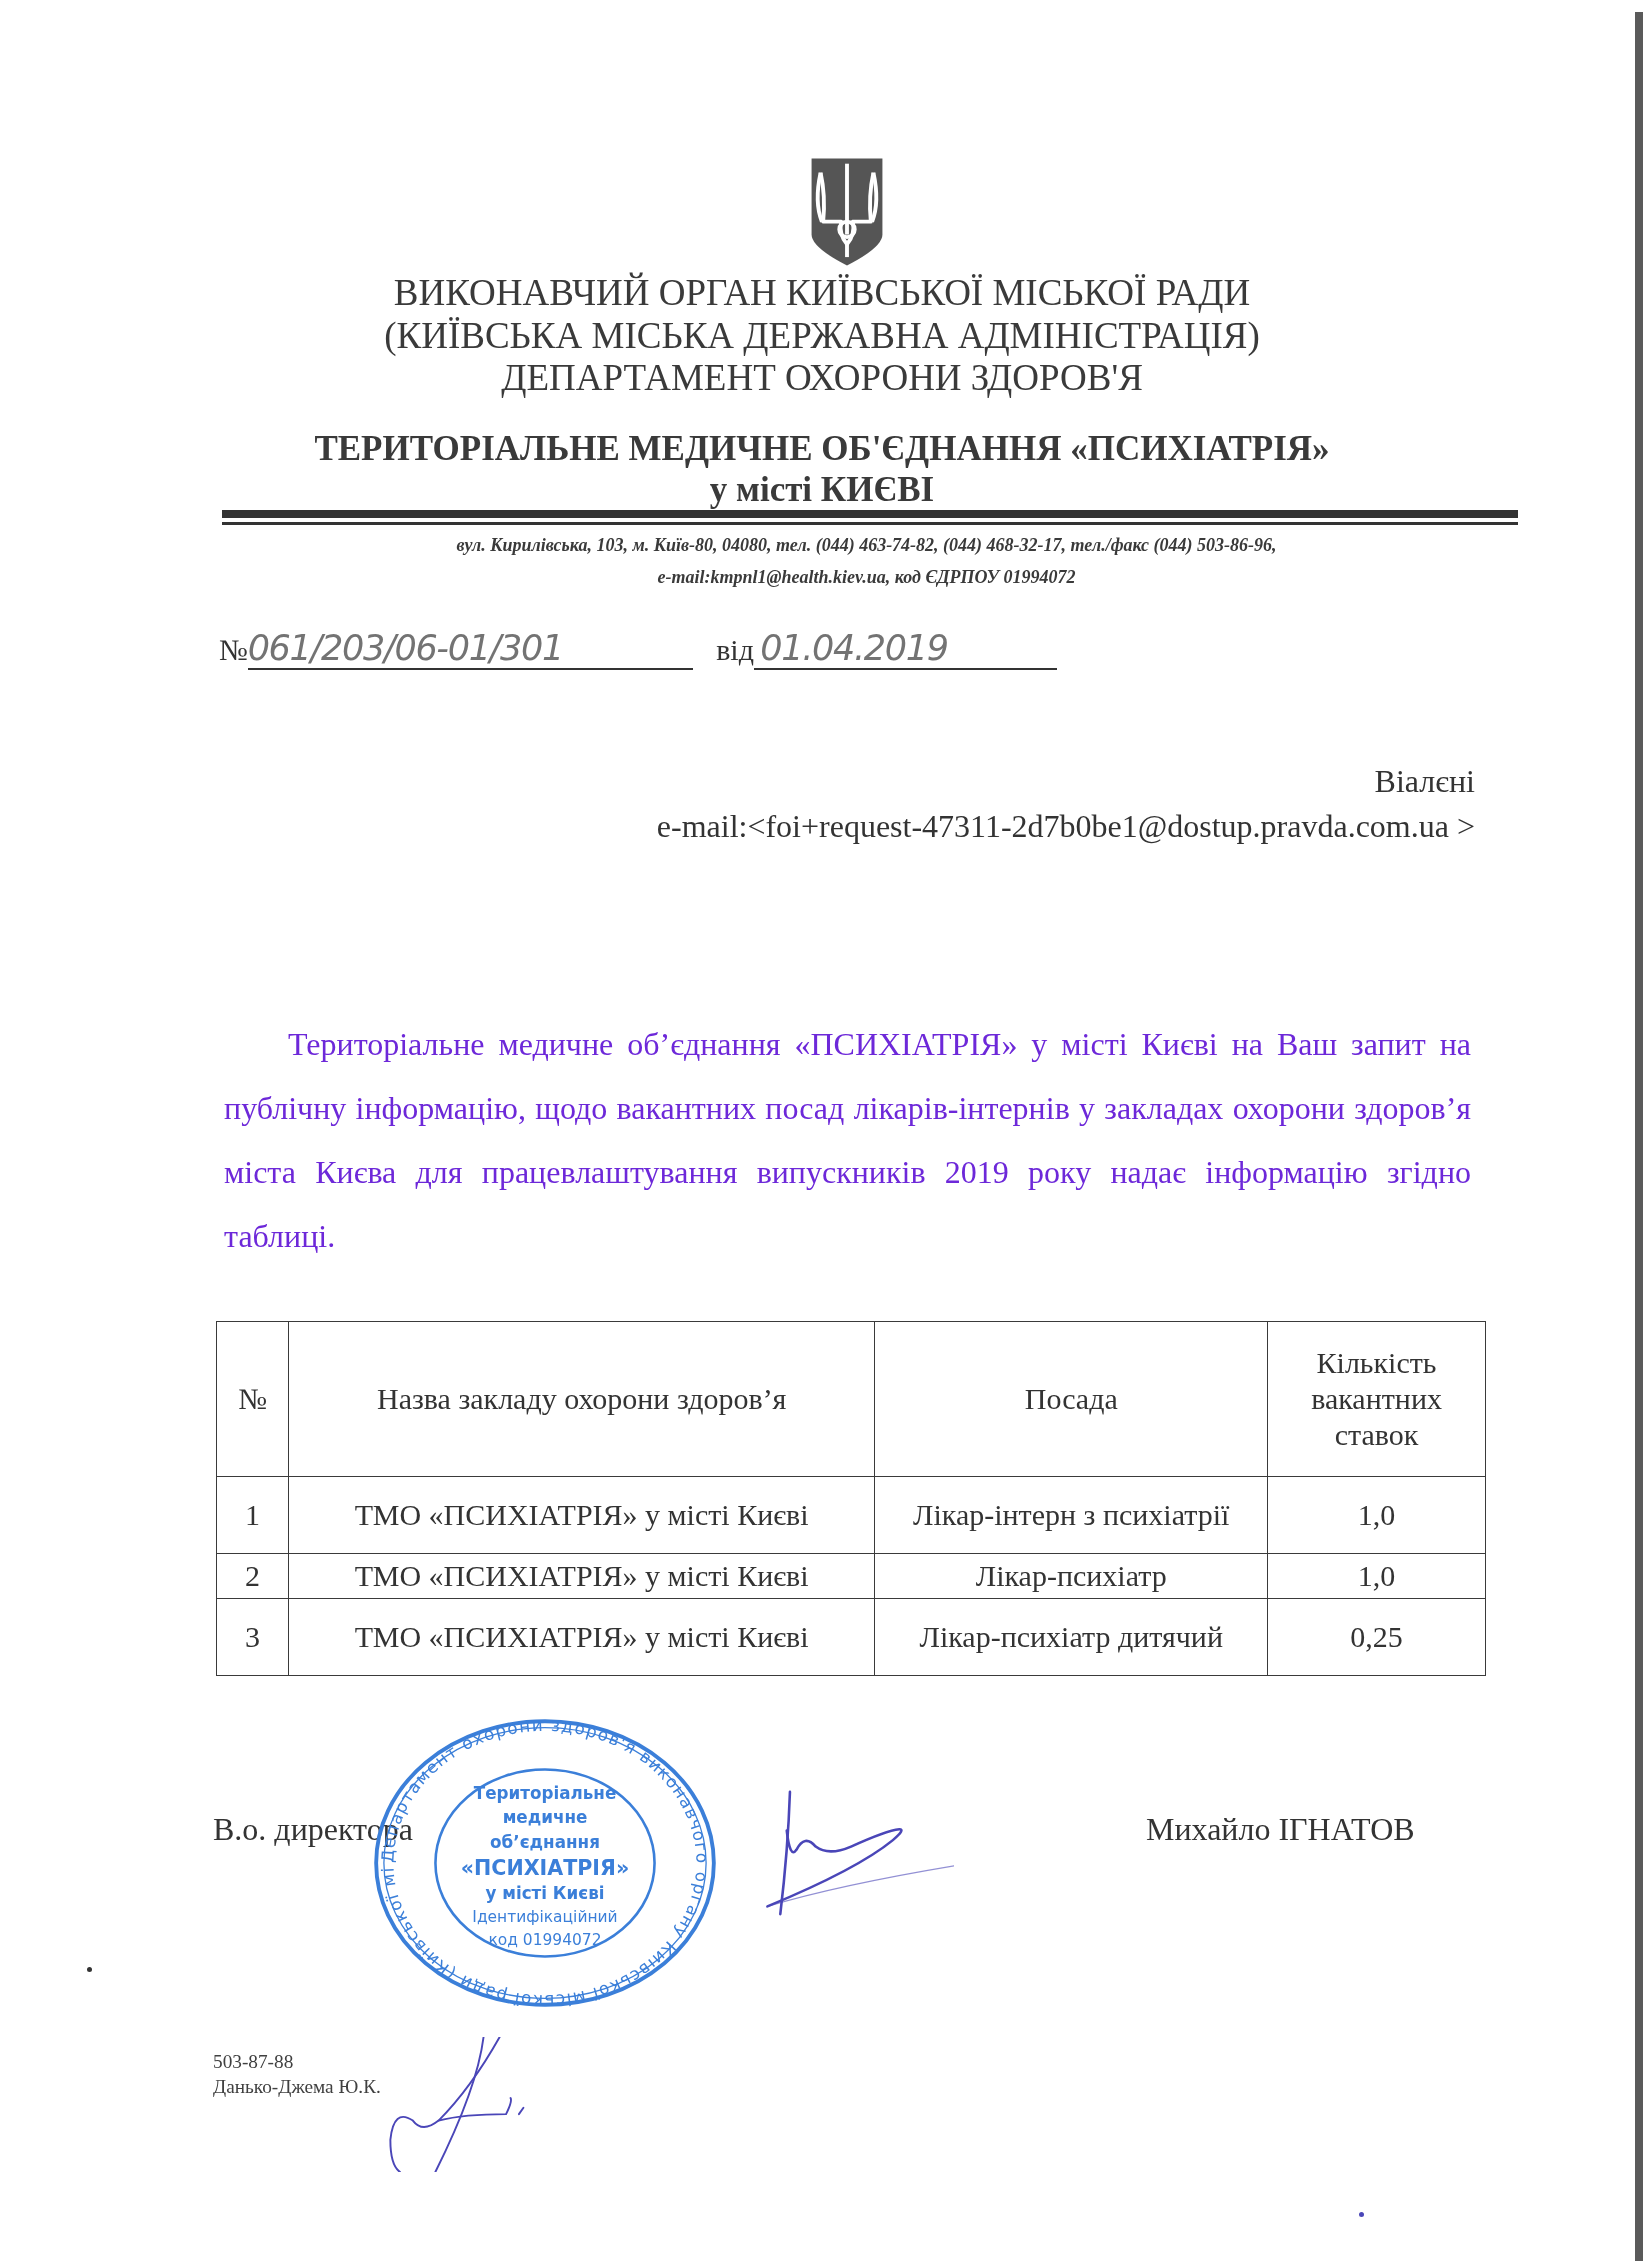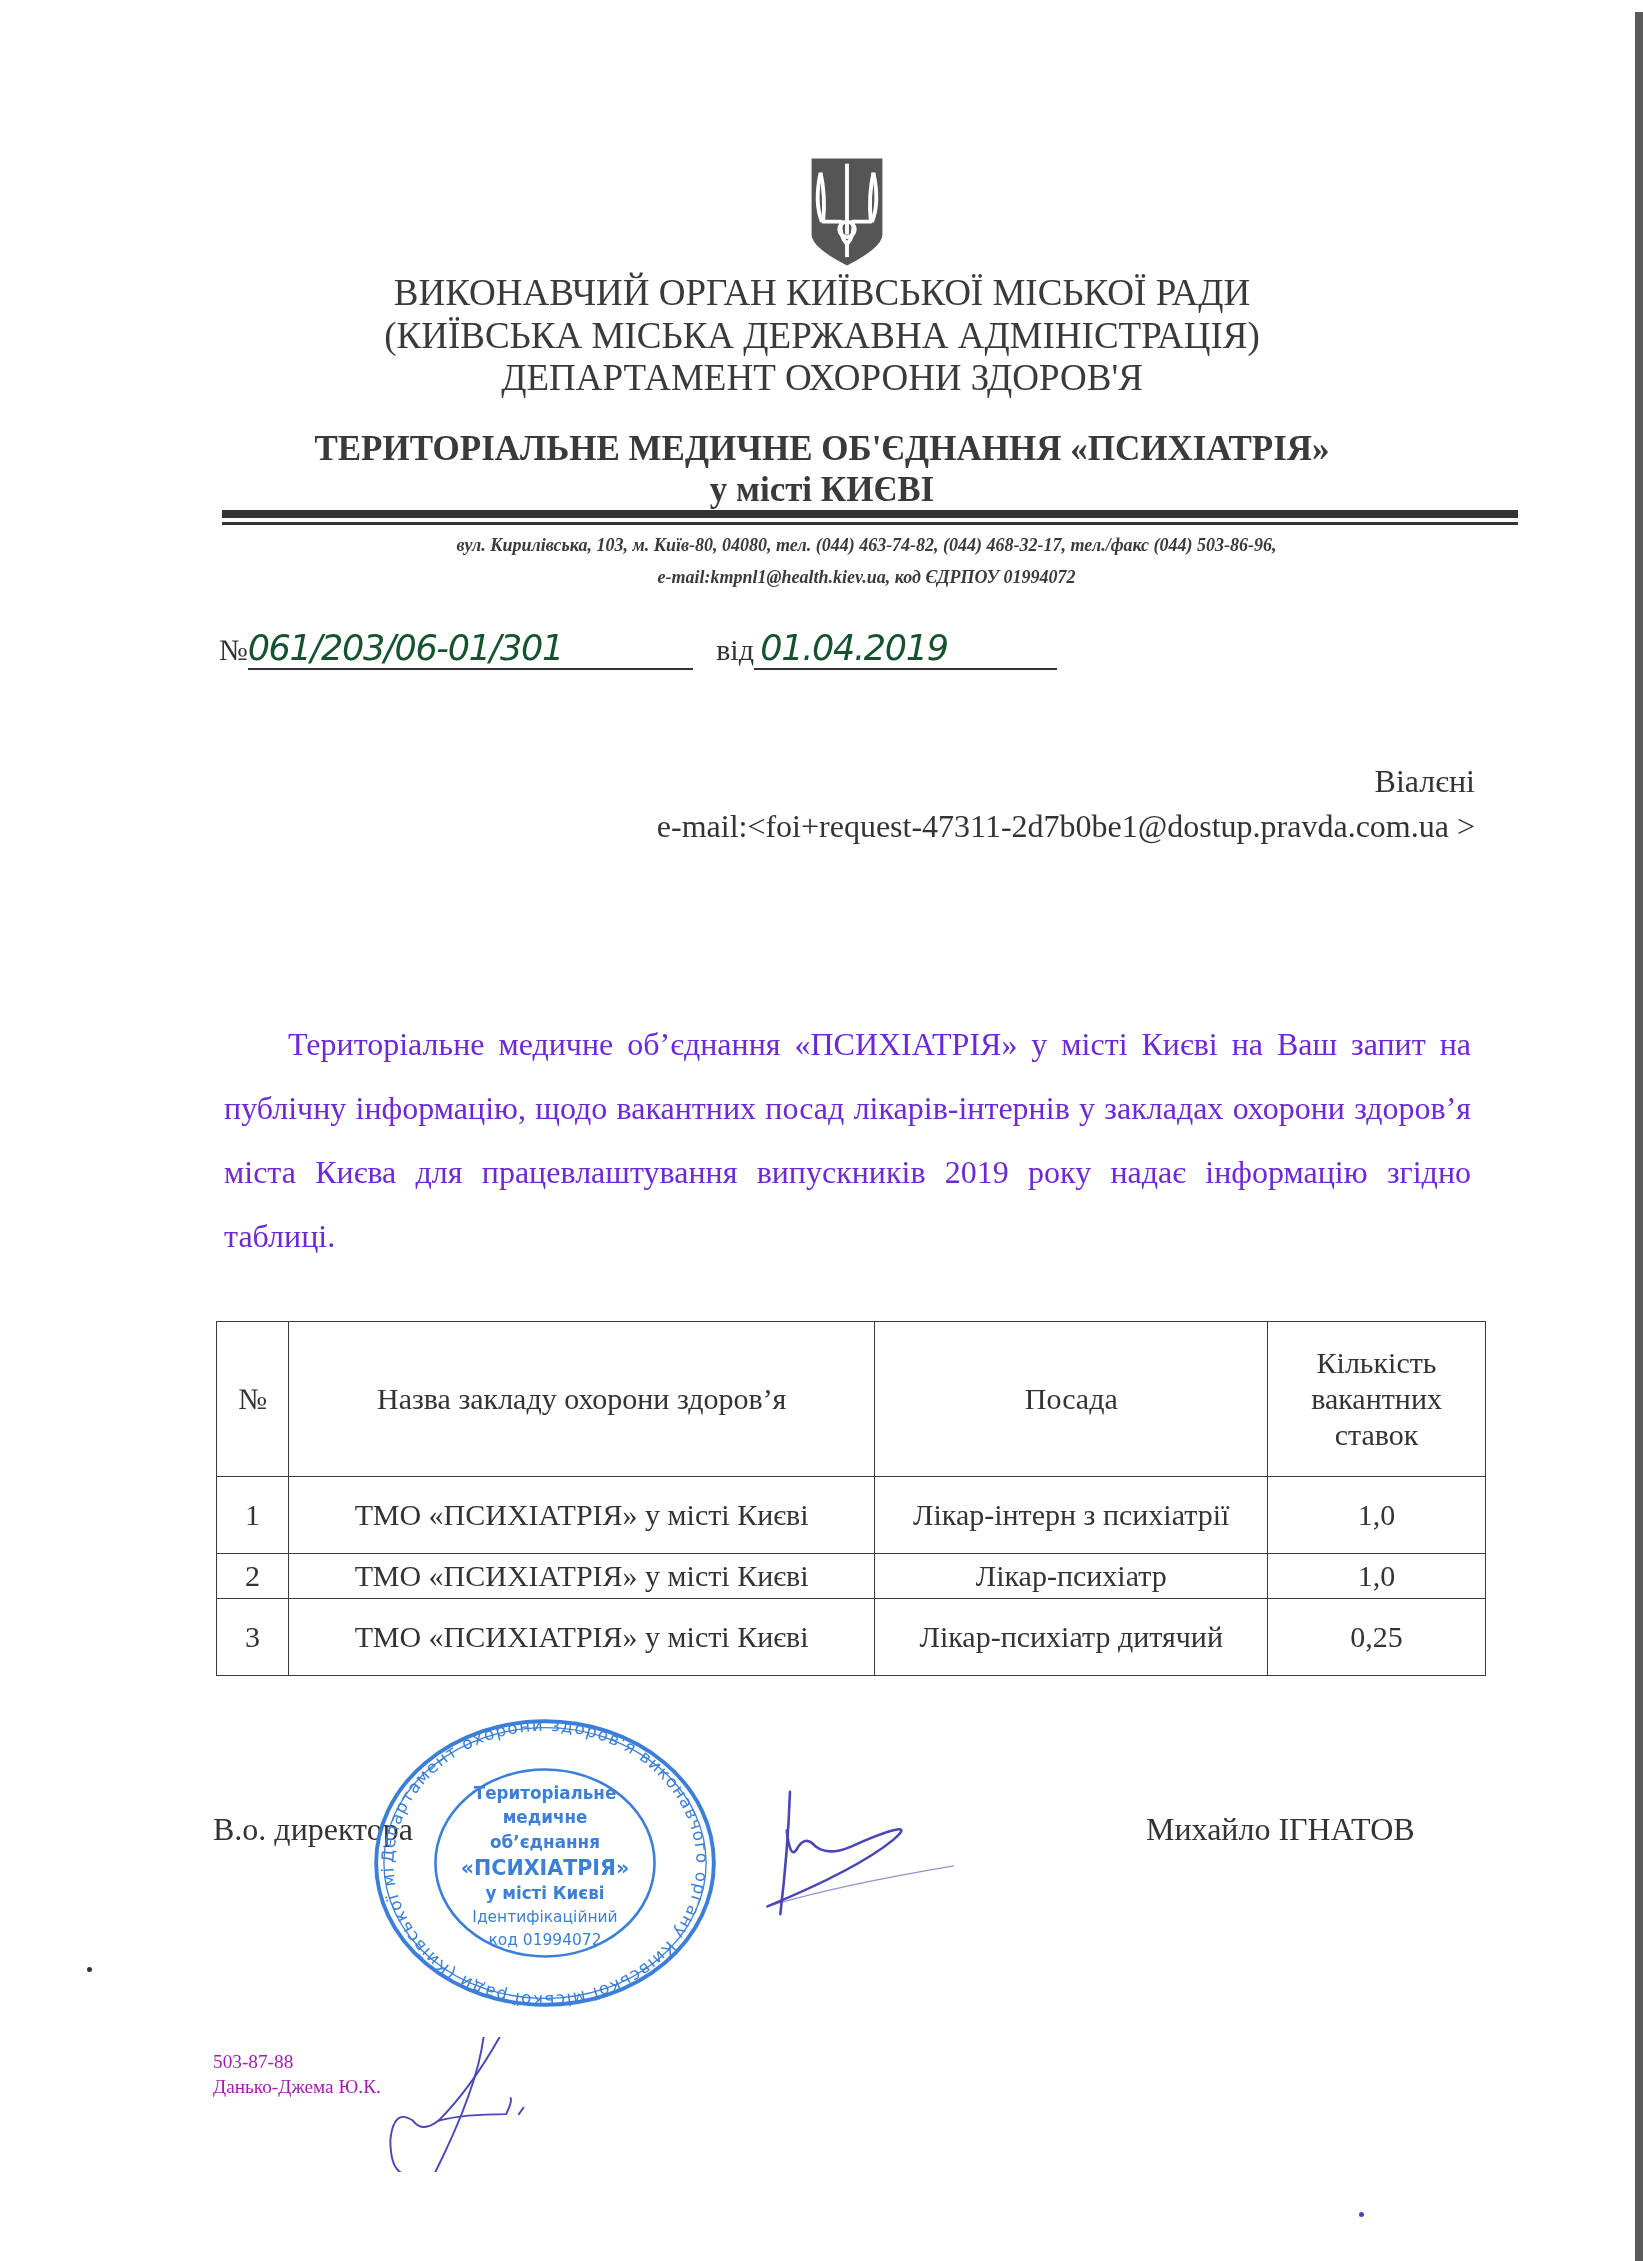--- a/index.html
+++ b/index.html
@@ -7,33 +7,33 @@
          font-family:"Liberation Serif","DejaVu Serif",serif; color:#333; }
   .abs { position:absolute; }
   .edge-bar { position:absolute; right:0; top:11.6px; width:9px; height:2250px; background:#5a5a5a; }
   .emblem { left:809px; top:157px; width:76px; height:110px; }
   .hdr { left:0; width:1644px; text-align:center; font-size:37px; line-height:41px; color:#3a3a3a; }
   .hdr-bold { font-weight:bold; font-size:35px; }
   .rule-thick { left:222px; width:1296px; top:510px; height:8.4px; background:#333; }
   .rule-thin { left:222px; width:1296px; top:522px; height:2.6px; background:#333; }
   .addr { left:222px; width:1289px; text-align:center; font-style:italic; font-weight:bold; font-size:18px; line-height:32px; color:#3a3a3a; }
   .regline { top:628px; left:219px; font-size:30px; color:#333; }
-  .hand { font-family:"DejaVu Sans",sans-serif; font-style:italic; color:#14532d; font-size:35px; letter-spacing:-1.3px; }
+  .hand { font-family:"DejaVu Sans",sans-serif; font-style:italic; color:#737373; font-size:35px; letter-spacing:-1.3px; }
   .uline { display:inline-block; border-bottom:2.6px solid #333; }
   .to { right:169px; text-align:right; font-size:32px; color:#333; }
   .body-p { left:224px; width:1247px; font-size:32px; line-height:64px; text-align:justify; color:#6d28d9; }
   .body-p .indent { display:inline-block; width:64px; }
   table.vac { position:absolute; left:216px; top:1321px; width:1270px; border-collapse:collapse; font-size:30px; color:#333; }
   table.vac td, table.vac th { border:1.9px solid #3a3a3a; text-align:center; vertical-align:middle; font-weight:normal; line-height:36px; padding:3.9px 6.4px; }
   .sign-left { left:213px; top:1811px; font-size:32px; color:#333; }
   .sign-right { left:1146px; top:1811px; font-size:32px; color:#333; }
   .stamp { left:371px; top:1718px; width:348px; height:290px; }
   .sig { left:761px; top:1779px; width:193px; height:148px; }
   .sig2 { left:361px; top:2037px; width:168px; height:135px; }
-  .exec { left:213px; top:2050px; font-size:19.3px; line-height:24.5px; color:#a21caf; }
+  .exec { left:213px; top:2050px; font-size:19.3px; line-height:24.5px; color:#404040; }
   .dot { width:5.2px; height:5.2px; border-radius:50%; background:#333; }
 </style>
 </head>
 <body>
 
 <div class="edge-bar"></div>
 
 <svg class="abs emblem" viewBox="0 0 118 170">
   <path d="M4 2 H114 V120 Q114 140 59 168 Q4 140 4 120 Z" fill="#555"></path>
   <g fill="none" stroke="#fff" stroke-width="6" stroke-linejoin="round">

